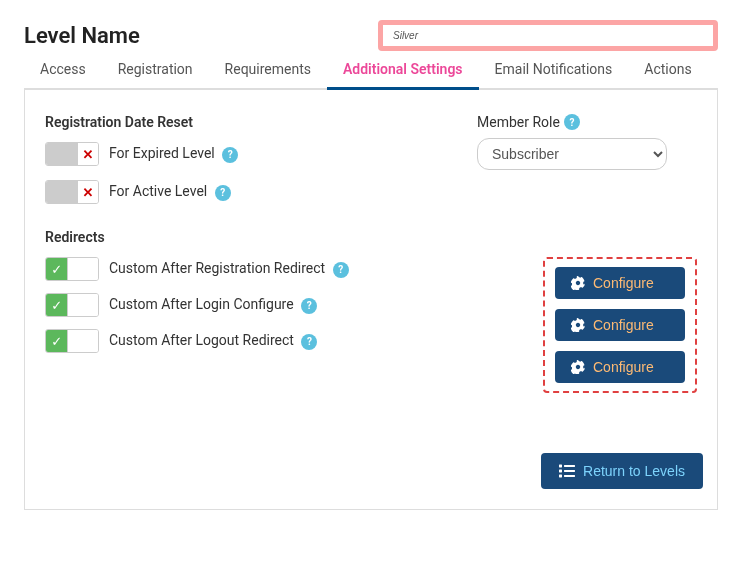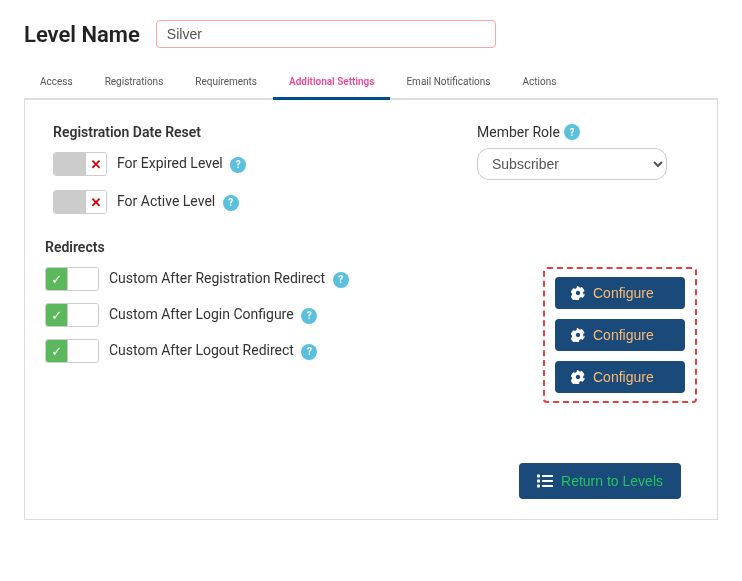--- a/index.html
+++ b/index.html
@@ -16,48 +16,50 @@
       min-height: 581px;
       padding: 20px 24px 0 24px;
       position: relative;
     }
 
     
     .level-name-row {
       display: flex;
       align-items: center;
       gap: 16px;
-      margin-bottom: 18px;
+      margin-bottom: 0;
+      justify-content: space-between;
     }
     .level-name-label {
       font-size: 22px;
       font-weight: 600;
       color: #222;
     }
     .level-name-input {
-      border: 1px solid #fca5a5;
+      border: 5px solid #fca5a5;
       border-radius: 4px;
       padding: 5px 10px;
-      font-size: 14px;
+      font-size: 10px;
       width: 340px;
       color: #555;
       outline: none;
+      font-style: italic;
     }
 
     
     .tabs {
       display: flex;
       border-bottom: 2px solid #ddd;
       margin-bottom: 0;
     }
     .tab {
       padding: 10px 16px;
       cursor: pointer;
       color: #555;
-      font-size: 10px;
+      font-size: 14px;
       border-bottom: 3px solid transparent;
       margin-bottom: -2px;
       white-space: nowrap;
       text-align: center;
     }
     .tab.active {
       color: #ec4899;
       border-bottom: 3px solid #004e8a;
       font-weight: 600;
     }
@@ -79,21 +81,21 @@
       color: #333;
       margin-bottom: 12px;
     }
 
     
     .two-col {
       display: flex;
       gap: 40px;
       align-items: flex-start;
     }
-    .col-left { flex: 1; margin-left: 8px; }
+    .col-left { flex: 1; }
     .col-right { min-width: 220px; }
 
     
     .toggle-row {
       display: flex;
       align-items: center;
       gap: 10px;
       margin-bottom: 14px;
     }
 
@@ -245,26 +247,26 @@
       gap: 24px;
       align-items: flex-start;
     }
     .redirect-toggles { flex: 1; }
     .redirect-buttons { position: relative; }
 
     
     .return-btn {
       position: absolute;
       bottom: 20px;
-      right: 36px;
+      right: 14px;
       display: flex;
       align-items: center;
       gap: 8px;
       background: #1a4a7a;
-      color: #22c55e;
+      color: #7dd3fc;
       border: none;
       border-radius: 4px;
       padding: 10px 18px;
       font-size: 14px;
       cursor: pointer;
     }
     .list-icon {
       width: 16px;
       height: 16px;
       fill: #fff;
@@ -275,21 +277,21 @@
 
 <div class="page-wrapper">
 
   <div class="level-name-row">
     <span class="level-name-label">Level Name</span>
     <input class="level-name-input" type="text" value="Silver" style="">
   </div>
 
   <div class="tabs">
     <div class="tab">Access</div>
-    <div class="tab">Registrations</div>
+    <div class="tab">Registration</div>
     <div class="tab">Requirements</div>
     <div class="tab active">Additional Settings</div>
     <div class="tab">Email Notifications</div>
     <div class="tab">Actions</div>
   </div>
 
   <div class="content-area">
     <div class="two-col">
 
       <div class="col-left">

